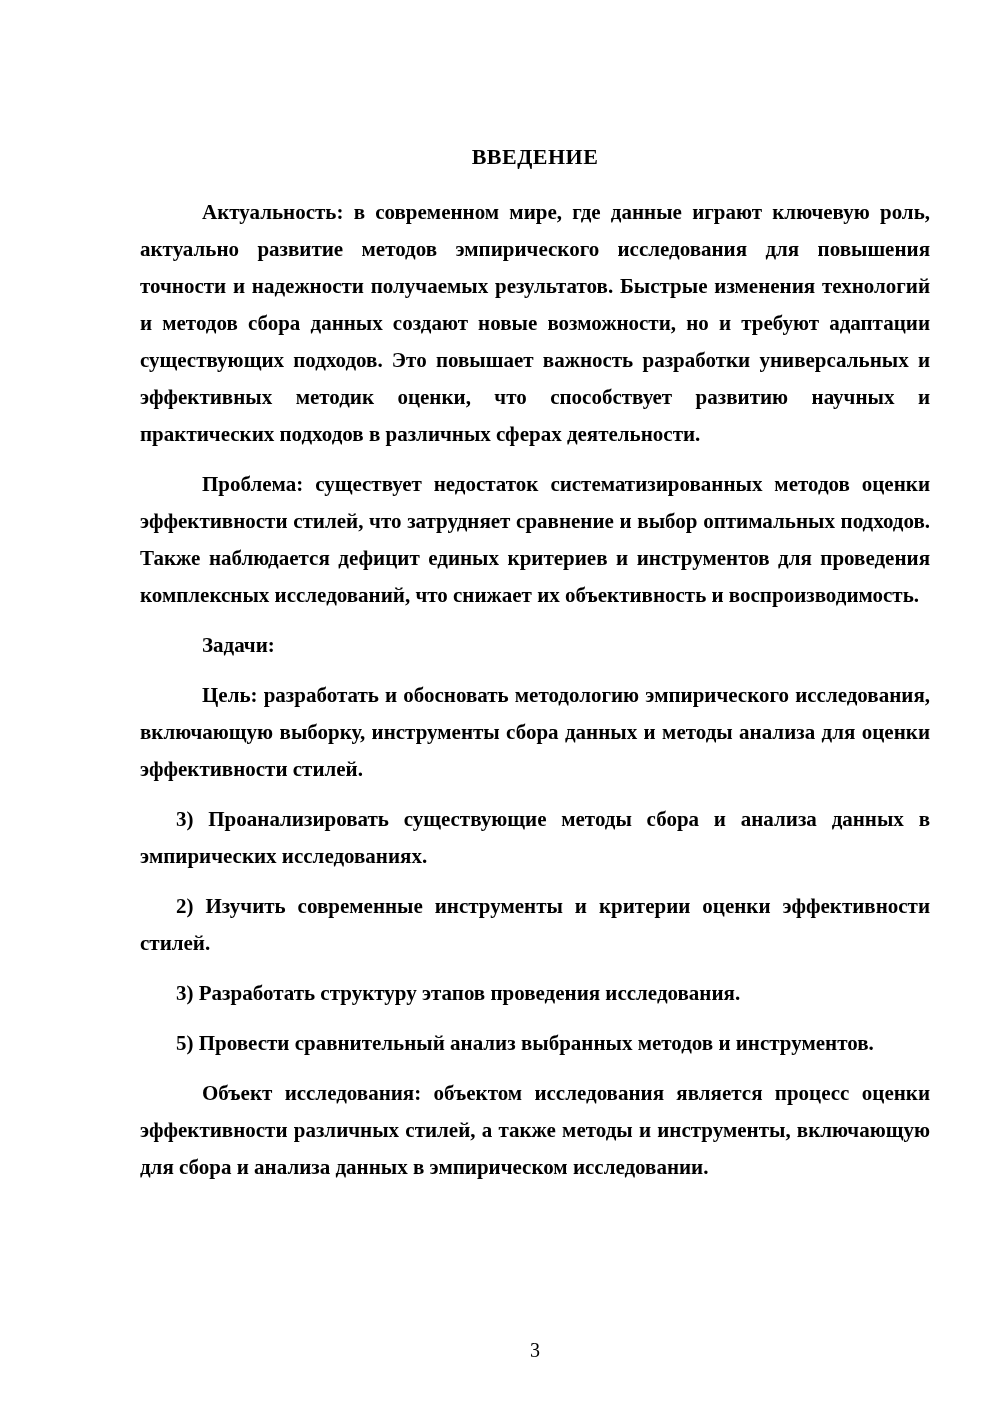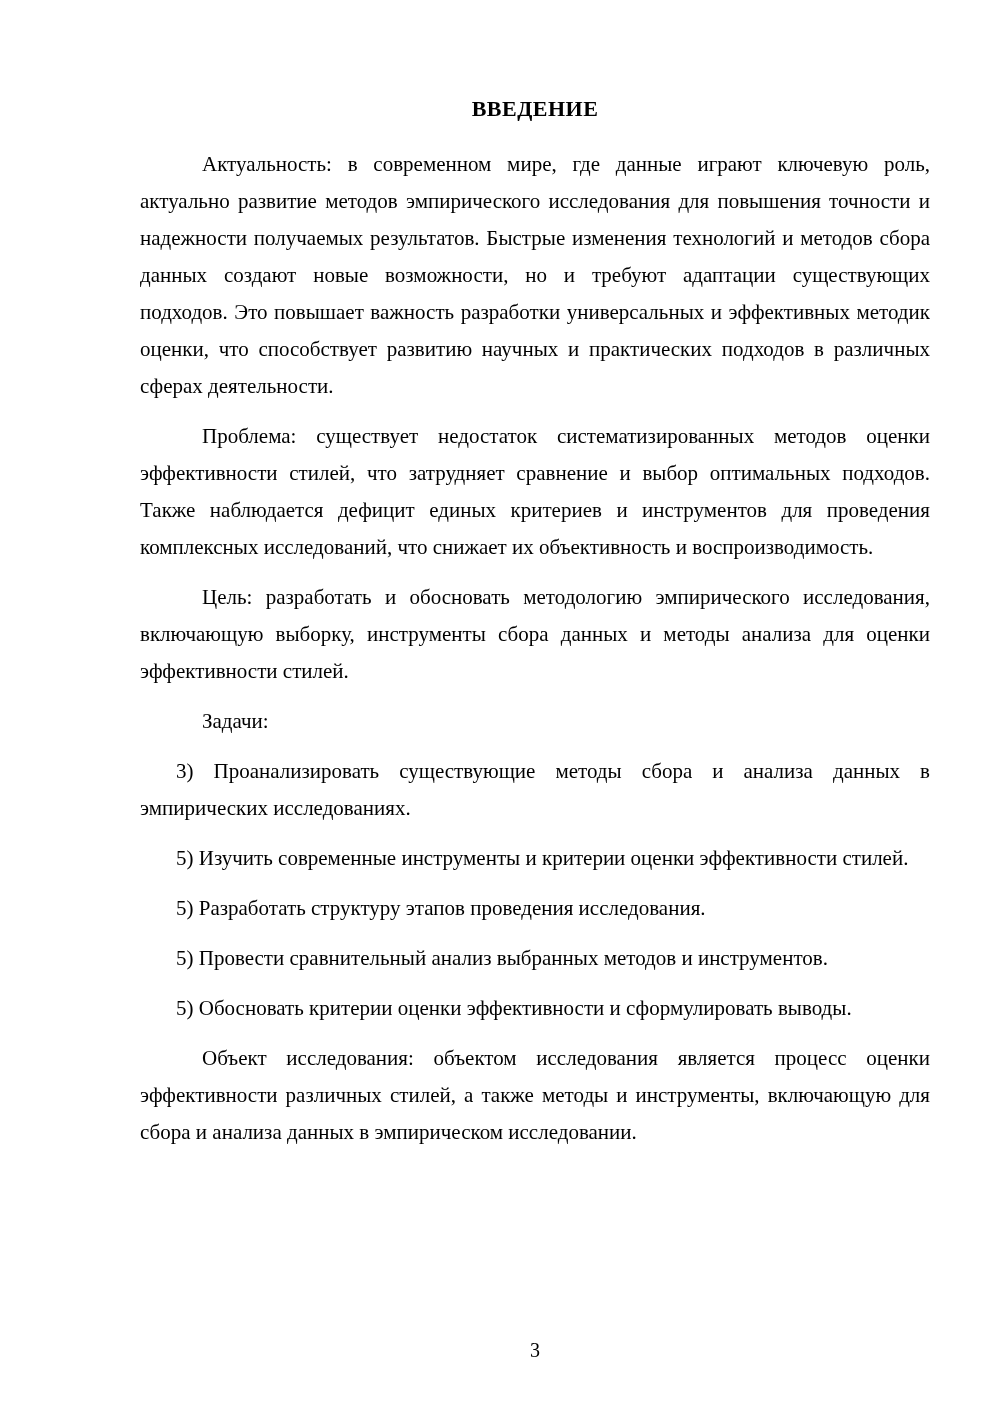--- a/index.html
+++ b/index.html
@@ -11,33 +11,35 @@
     height: 1414px;
     position: relative;
     overflow: hidden;
     font-family: "Liberation Serif", "DejaVu Serif", serif;
     color: #000000;
   }
   .page {
     position: absolute;
     inset: 0;
     padding: 96px 70px 61px 140px;
+    margin-top: 48px;
   }
   .doc-title {
     text-align: center;
     font-weight: bold;
     font-size: 22px;
     letter-spacing: 0.5px;
     margin-bottom: 24px;
   }
   .para, .list-item {
     font-size: 21px;
     line-height: 37px;
     text-align: justify;
     margin-bottom: 13px;
+    font-weight: bold;
   }
   .para { text-indent: 62px; }
   .list-item { text-indent: 36px; }
   .page-number {
     position: absolute;
     bottom: 52px;
     left: 140px;
     right: 70px;
     text-align: center;
     font-size: 20px;
@@ -47,31 +49,30 @@
 <body>
 
 <div class="page">
 
   <h1 class="doc-title">ВВЕДЕНИЕ</h1>
 
   <p class="para">Актуальность: в современном мире, где данные играют ключевую роль, актуально развитие методов эмпирического исследования для повышения точности и надежности получаемых результатов. Быстрые изменения технологий и методов сбора данных создают новые возможности, но и требуют адаптации существующих подходов. Это повышает важность разработки универсальных и эффективных методик оценки, что способствует развитию научных и практических подходов в различных сферах деятельности.</p>
 
   <p class="para">Проблема: существует недостаток систематизированных методов оценки эффективности стилей, что затрудняет сравнение и выбор оптимальных подходов. Также наблюдается дефицит единых критериев и инструментов для проведения комплексных исследований, что снижает их объективность и воспроизводимость.</p>
 
+  <p class="para">Задачи:</p>
+
   <p class="para">Цель: разработать и обосновать методологию эмпирического исследования, включающую выборку, инструменты сбора данных и методы анализа для оценки эффективности стилей.</p>
-
-  <p class="para">Задачи:</p>
 
   <p class="list-item">3) Проанализировать существующие методы сбора и анализа данных в эмпирических исследованиях.</p>
 
-  <p class="list-item">5) Изучить современные инструменты и критерии оценки эффективности стилей.</p>
+  <p class="list-item">2) Изучить современные инструменты и критерии оценки эффективности стилей.</p>
 
-  <p class="list-item">5) Разработать структуру этапов проведения исследования.</p>
+  <p class="list-item">3) Разработать структуру этапов проведения исследования.</p>
 
   <p class="list-item">5) Провести сравнительный анализ выбранных методов и инструментов.</p>
 
-  <p class="list-item">5) Обосновать критерии оценки эффективности и сформулировать выводы.</p>
 
   <p class="para">Объект исследования: объектом исследования является процесс оценки эффективности различных стилей, а также методы и инструменты, включающую для сбора и анализа данных в эмпирическом исследовании.</p>
 
   <div class="page-number">3</div>
 
 </div>
 
 </body></html>

